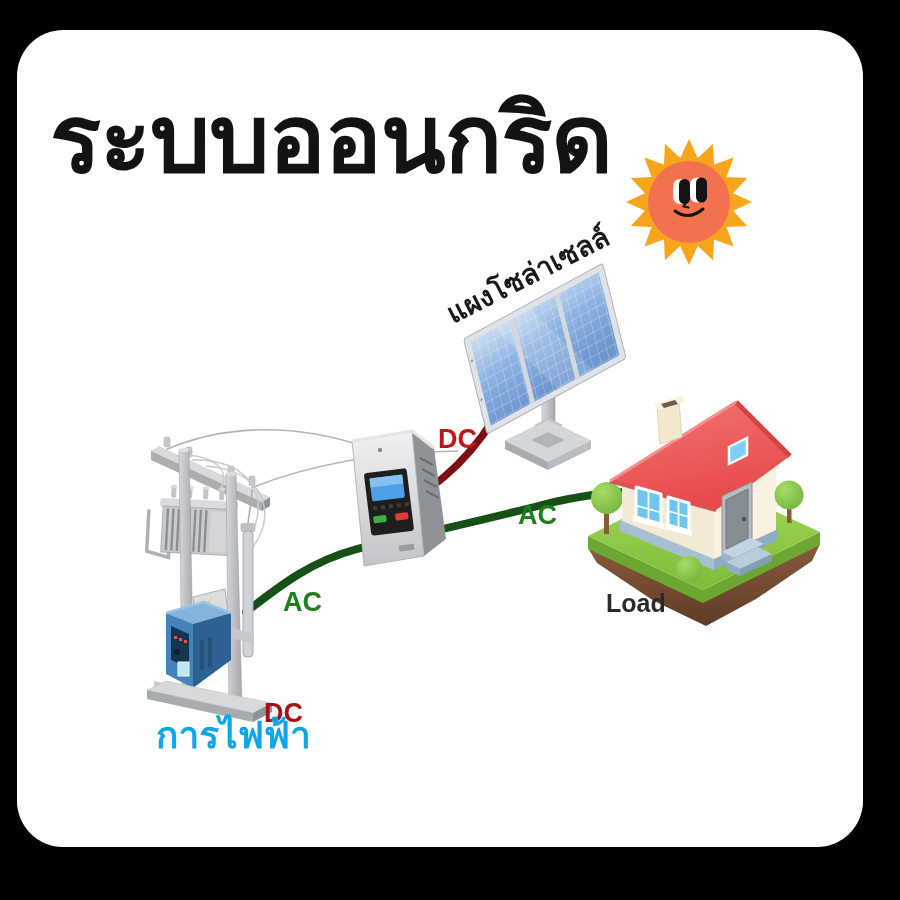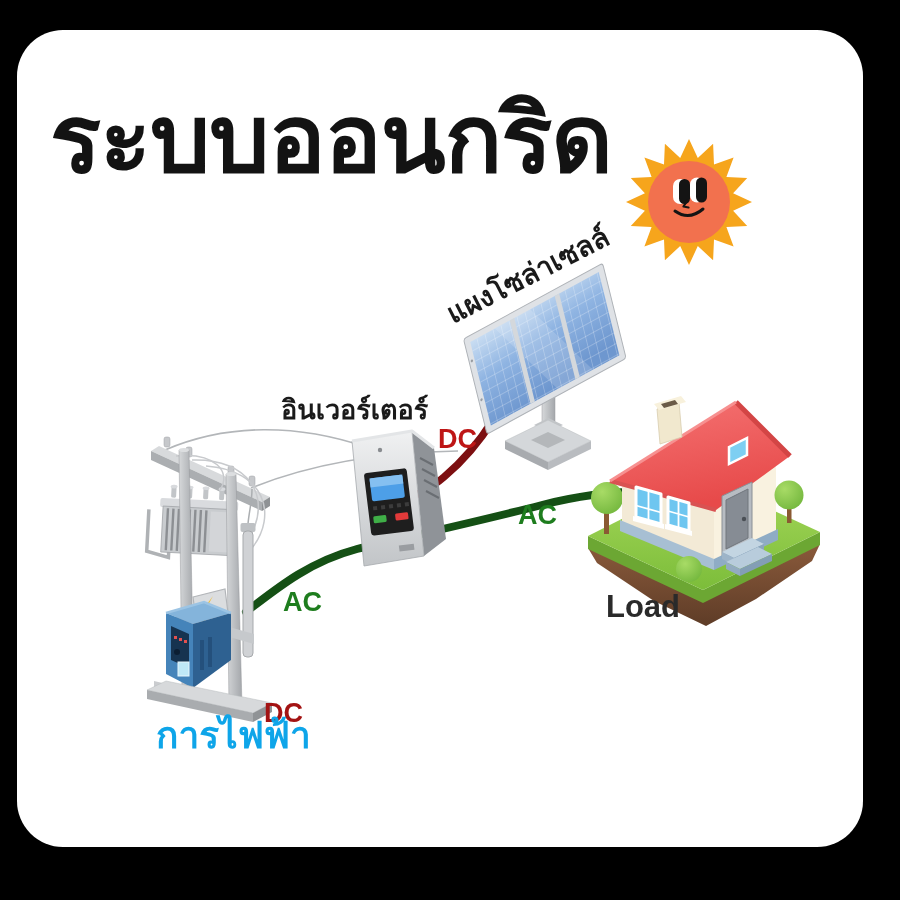--- a/index.html
+++ b/index.html
@@ -12,21 +12,21 @@
          white-space:nowrap;}
   .lbl{position:absolute;font-weight:700;white-space:nowrap;line-height:1;}
   .lbl-solar{left:449px;top:302px;font-size:28px;color:#1a1a1a;font-weight:700;
              transform:rotate(-27deg);transform-origin:0 50%;}
   .lbl-inverter{left:281px;top:397px;font-size:27px;color:#1a1a1a;font-weight:700;}
   .lbl-dc-top{left:438px;top:426px;font-size:27px;color:#be1616;}
   .lbl-ac-mid{left:518px;top:502px;font-size:27px;color:#1e7d1e;}
   .lbl-ac-left{left:283px;top:589px;font-size:27px;color:#1e7d1e;}
   .lbl-dc-bottom{left:264px;top:700px;font-size:27px;color:#a31313;}
   .lbl-grid{left:156px;top:717px;font-size:37px;color:#0ea5e9;font-weight:700;}
-  .lbl-load{left:606px;top:591px;font-size:31px;color:#2a2a2a;}
+  .lbl-load{left:606px;top:591px;font-size:25px;color:#2a2a2a;}
   svg{position:absolute;left:0;top:0;}
 </style>
 </head>
 <body>
 
 <div class="stage">
   <div class="card"></div>
 
   <h1 class="title">ระบบออนกริด</h1>
 
@@ -244,20 +244,19 @@
       </g>
       <g>
         <rect x="787" y="503" width="4.5" height="20" fill="#8A5A33"></rect>
         <circle cx="789" cy="495" r="14.5" fill="url(#treeGrad)"></circle>
       </g>
       <circle cx="689" cy="569" r="13" fill="url(#treeGrad)"></circle>
     </g>
   </svg>
 
   <div class="lbl lbl-solar">แผงโซล่าเซลล์</div>
-  <div class="lbl lbl-inverter">อินเวอร์เตอร์</div>
   <div class="lbl lbl-dc-top">DC</div>
   <div class="lbl lbl-ac-mid">AC</div>
   <div class="lbl lbl-ac-left">AC</div>
   <div class="lbl lbl-dc-bottom">DC</div>
   <div class="lbl lbl-grid">การไฟฟ้า</div>
   <div class="lbl lbl-load">Load</div>
 </div>
 
 </body></html>

